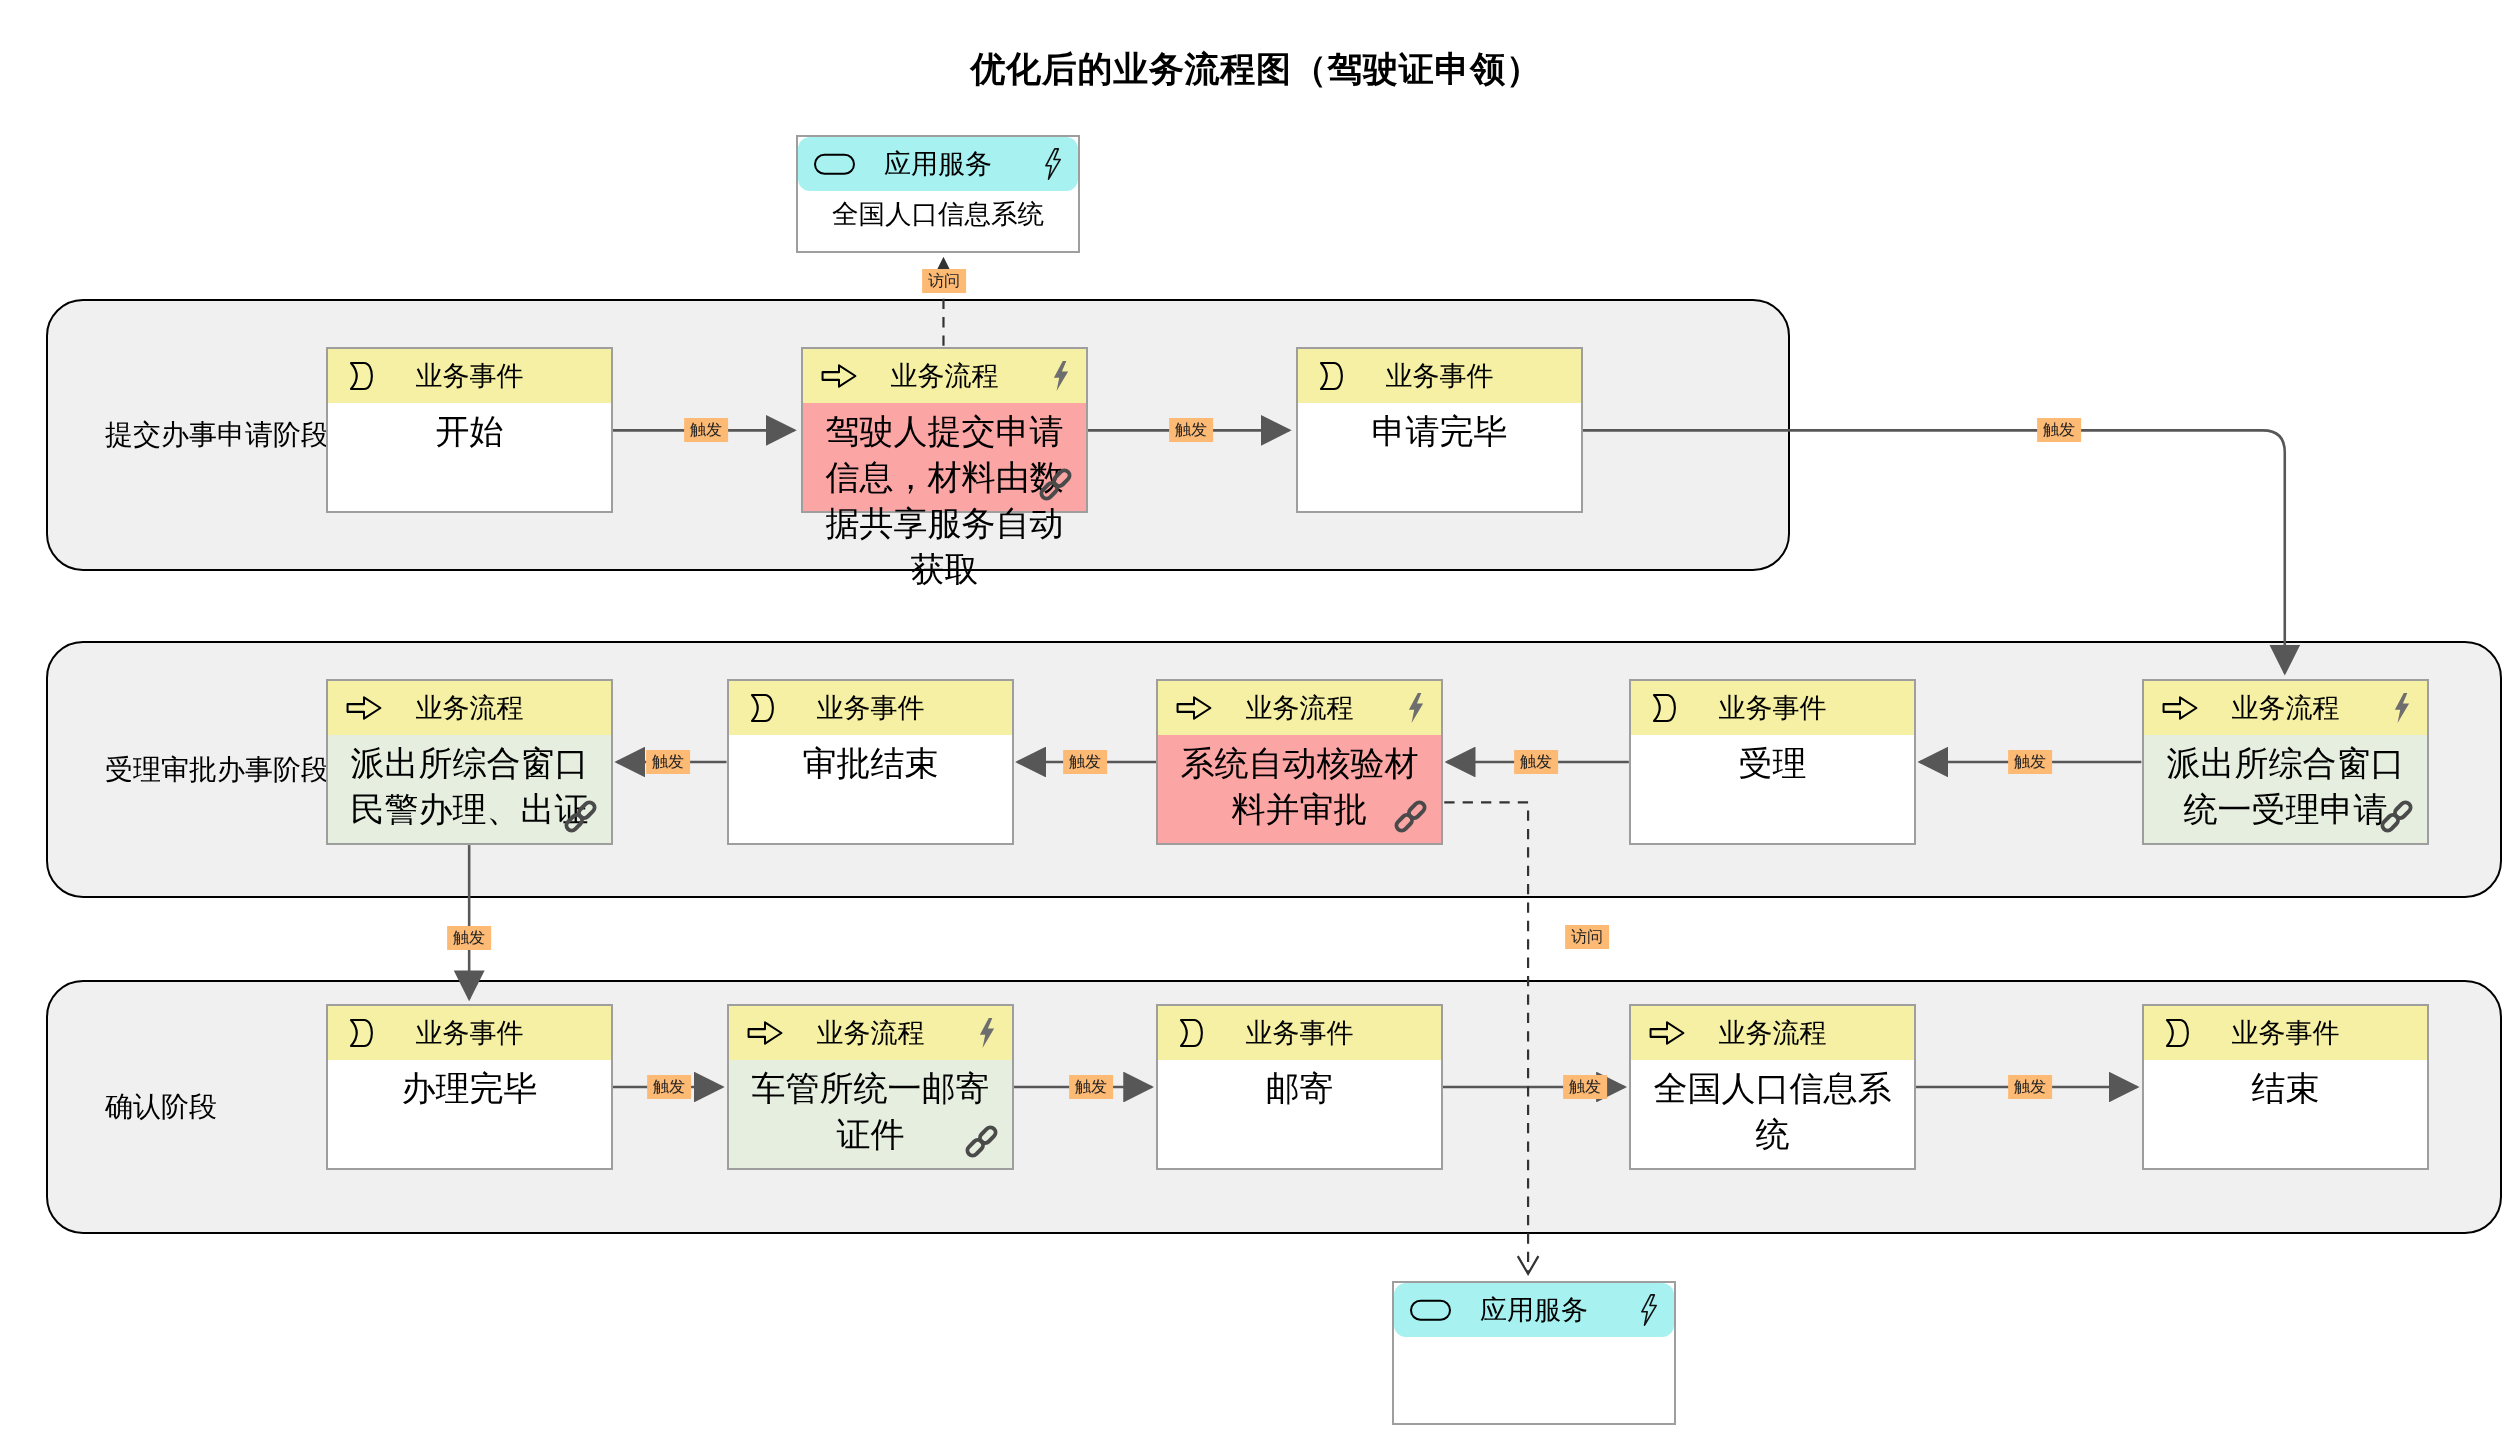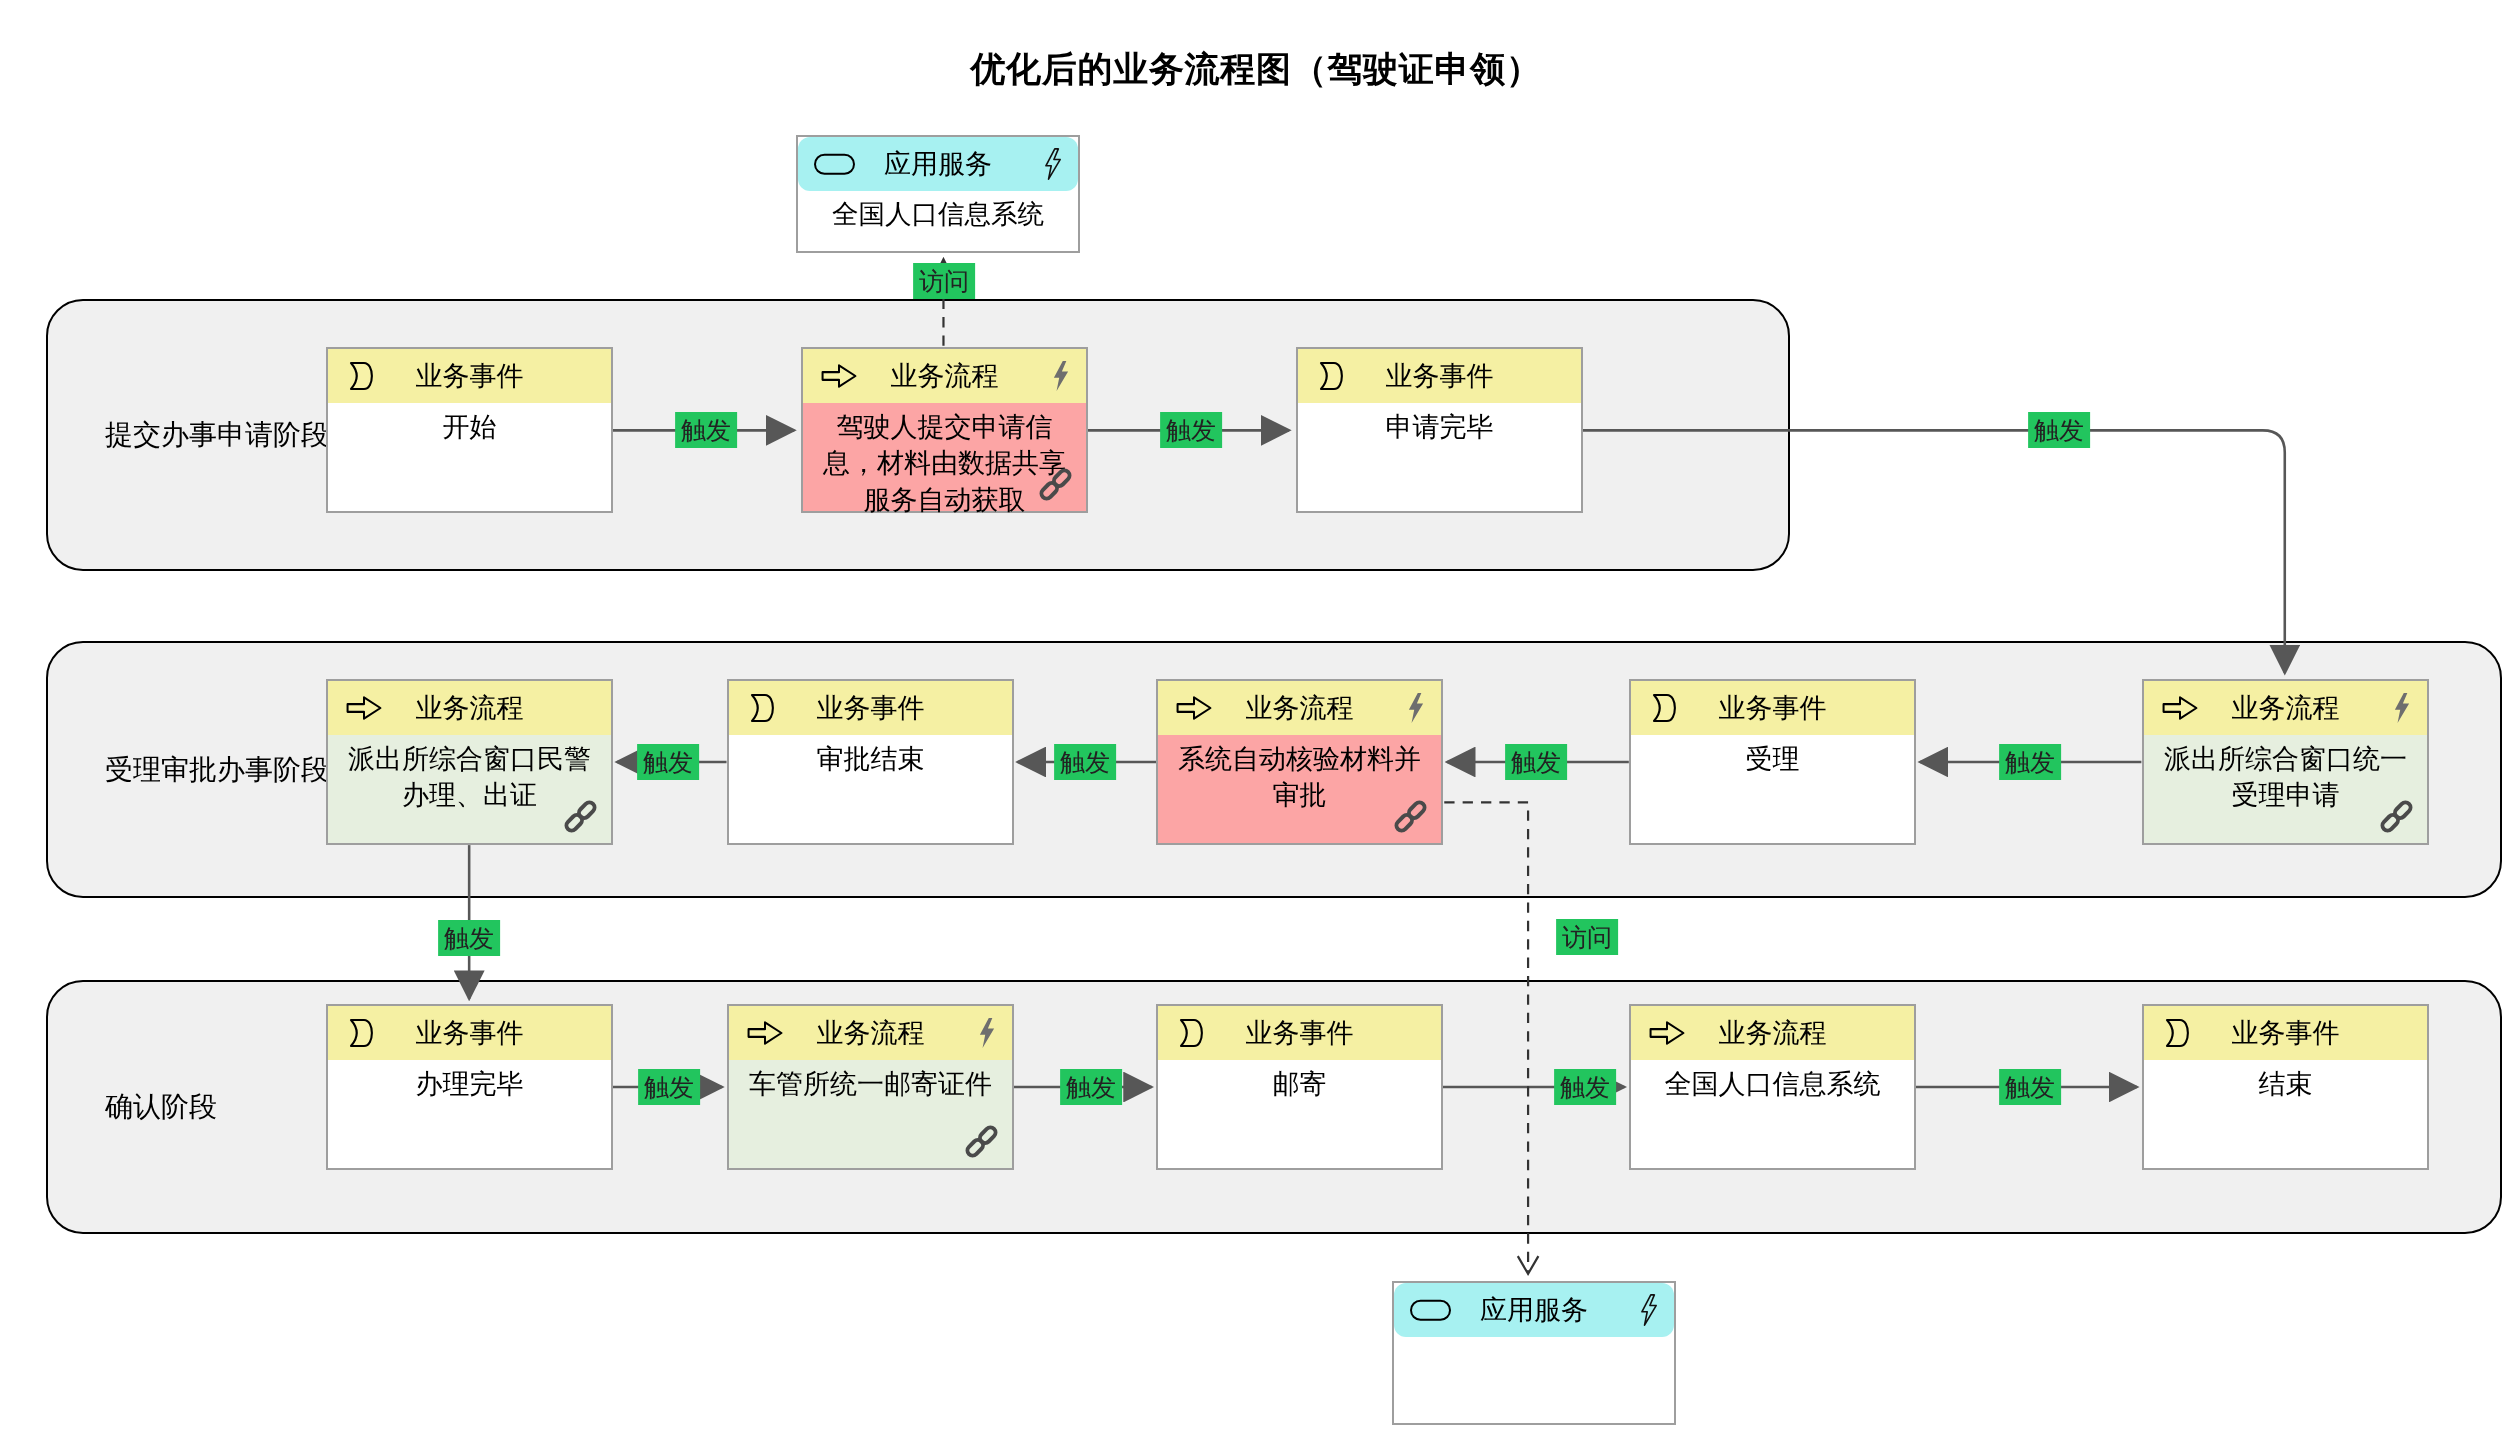--- a/index.html
+++ b/index.html
@@ -25,41 +25,41 @@
     border:2.2px solid #9E9E9E;box-sizing:border-box;z-index:2;
   }
   .hdr{
     position:relative;height:54px;display:flex;align-items:center;
     justify-content:center;font-size:27px;
   }
   .hdr-yellow{background:#F5F0A3;}
   .hdr-cyan{background:#A7F1F1;border-radius:12px;}
   .nbody{
     position:absolute;left:0;right:0;top:54px;bottom:0;text-align:center;
-    padding:5.9px 8.8px;font-size:27px;line-height:1.35;box-sizing:border-box;
+    padding:5.9px 8.8px;font-size:34px;line-height:1.35;box-sizing:border-box;
   }
   .b-blue{background:#fca5a5;}
   .b-green{background:#E6EFDF;}
   .svc{position:absolute;background:#fff;border:2.2px solid #9E9E9E;box-sizing:border-box;z-index:2;}
   .ic-event{position:absolute;left:17.7px;top:50%;transform:translateY(-50%);width:34px;height:34px;}
   .ic-event path{fill:#F7F2A8;stroke:#000;stroke-width:2.1;stroke-linejoin:round;}
   .ic-proc{position:absolute;left:16px;top:50%;transform:translateY(-50%);width:40px;height:29px;}
   .ic-proc path{fill:#F7F2A8;stroke:#000;stroke-width:2.1;stroke-linejoin:round;}
   .ic-svc{
     position:absolute;left:16px;top:50%;transform:translateY(-50%);
     width:41px;height:20.6px;border:2.6px solid #000;border-radius:13.2px;box-sizing:border-box;
   }
   .ic-bolt{position:absolute;right:14.7px;top:50%;transform:translateY(-50%);width:20px;height:32px;}
   .ic-bolt path{fill:#6E6E6E;}
   .ic-bolt-outline path{fill:none;stroke:#111;stroke-width:1.8;stroke-linejoin:round;}
   .ic-link{position:absolute;right:10.3px;bottom:5.9px;width:41px;height:41px;}
   .ic-link rect{fill:none;stroke:#4A4A4A;stroke-width:4.2;}
   .elabel{
-    position:absolute;transform:translate(-50%,-50%);background:#22c55e;
-    padding:1.5px 5.9px;font-size:25px;color:#222;white-space:nowrap;z-index:3;
+    position:absolute;transform:translate(-50%,-50%);background:#fdba74;
+    padding:1.5px 5.9px;font-size:16px;color:#222;white-space:nowrap;z-index:3;
   }
 </style>
 </head>
 <body>
 
 <div id="canvas">
 
   <div class="title">优化后的业务流程图（驾驶证申领）</div>
 
   <div class="lane" style="top:299px;width:1744px;height:272px;">

